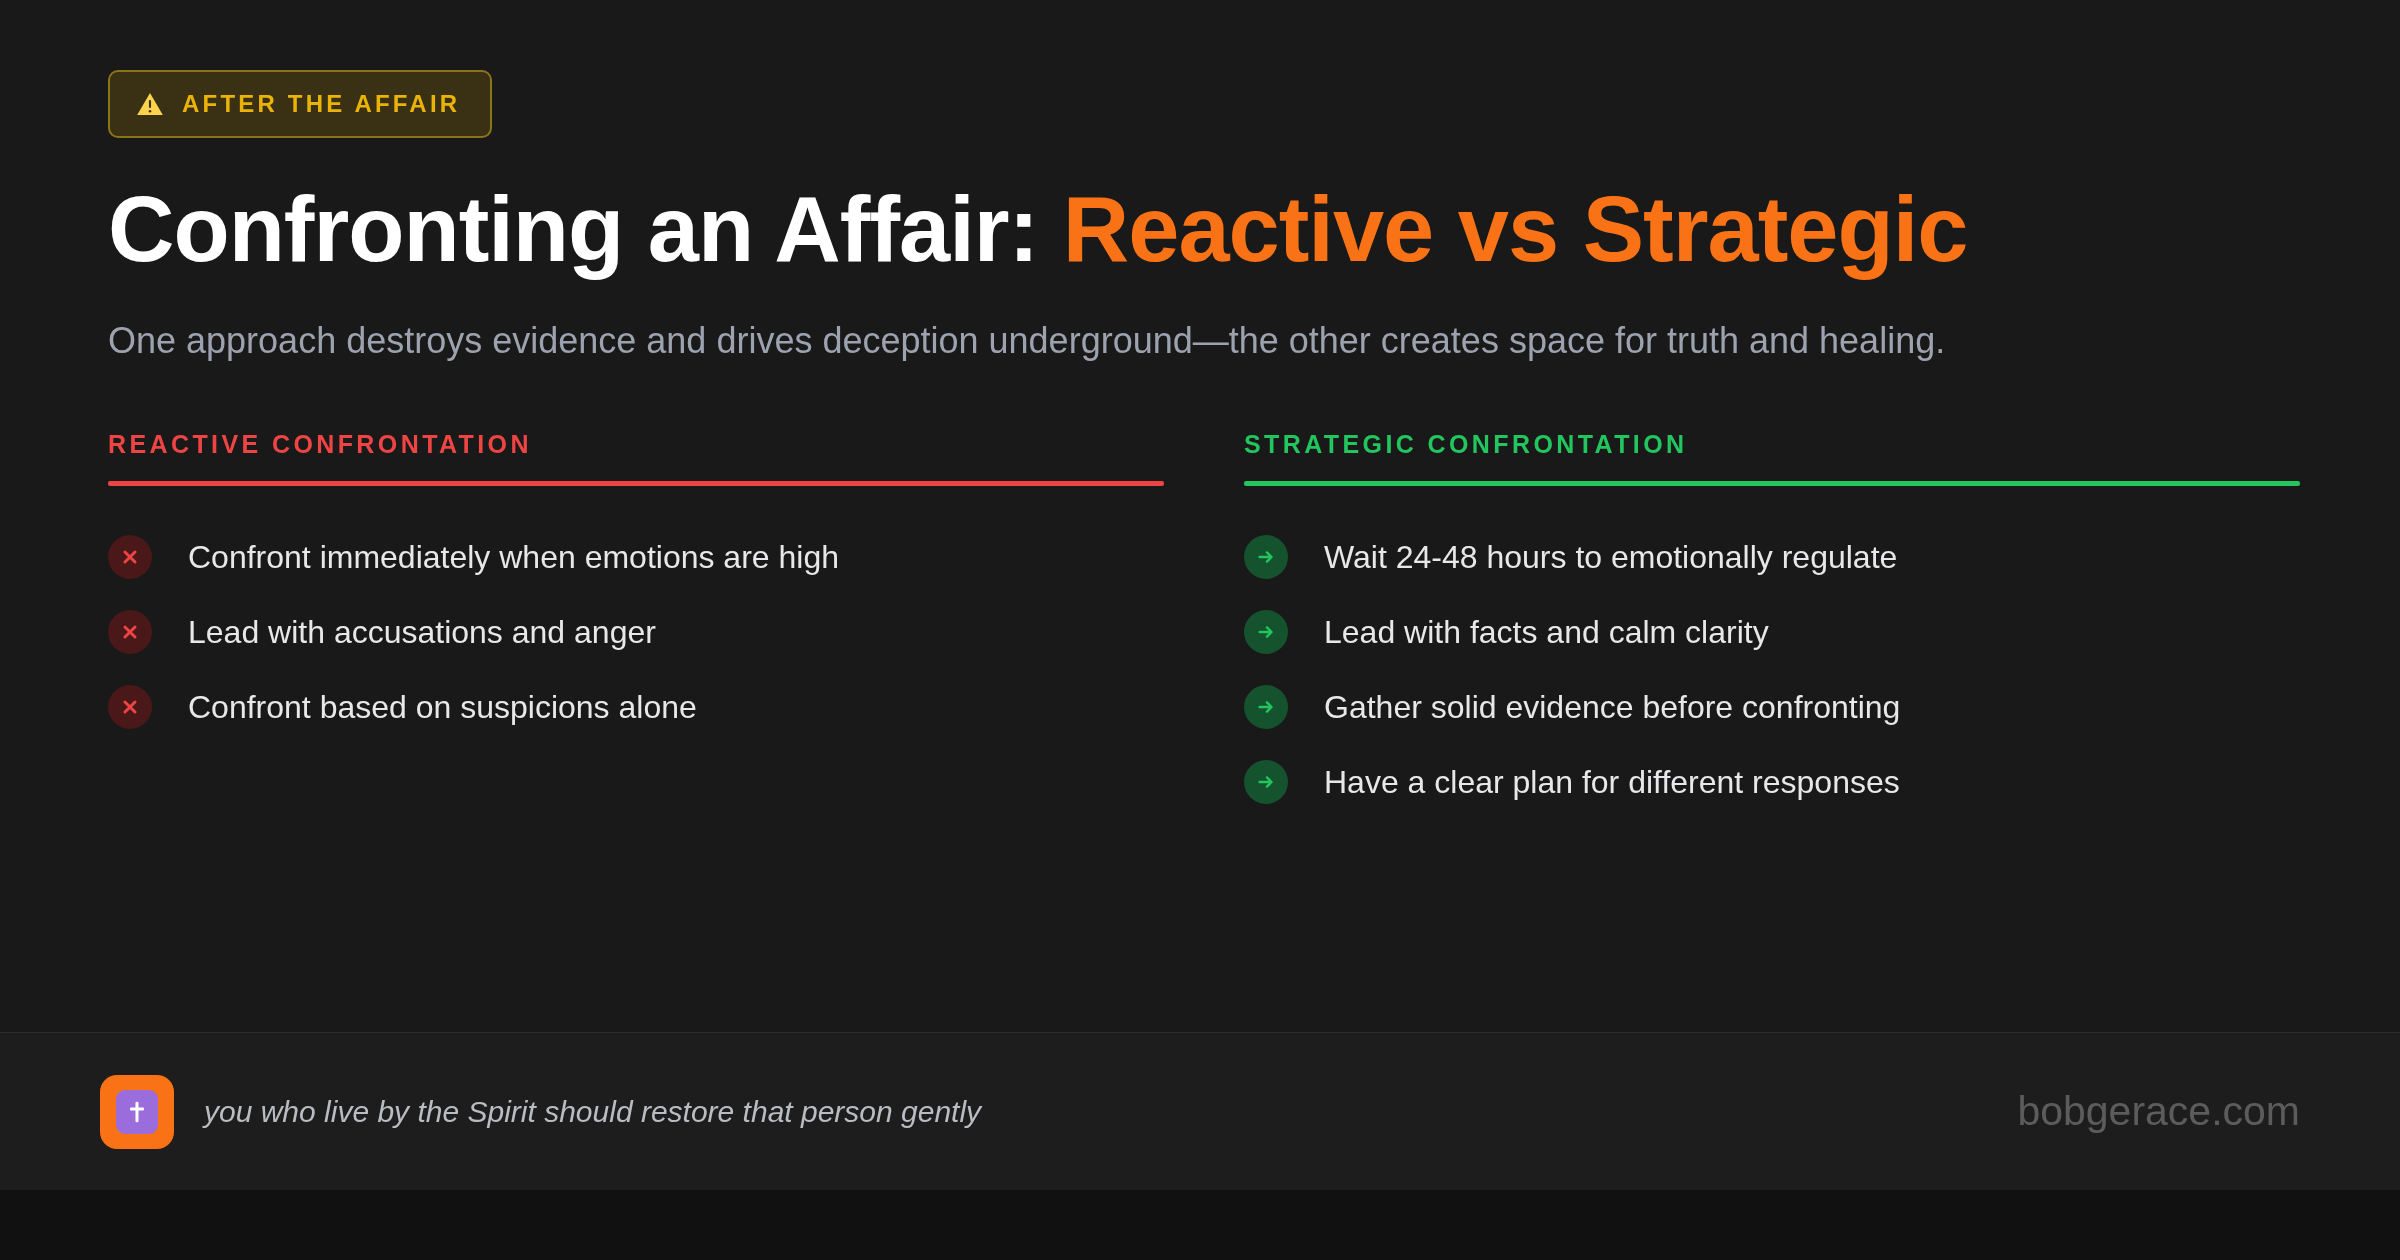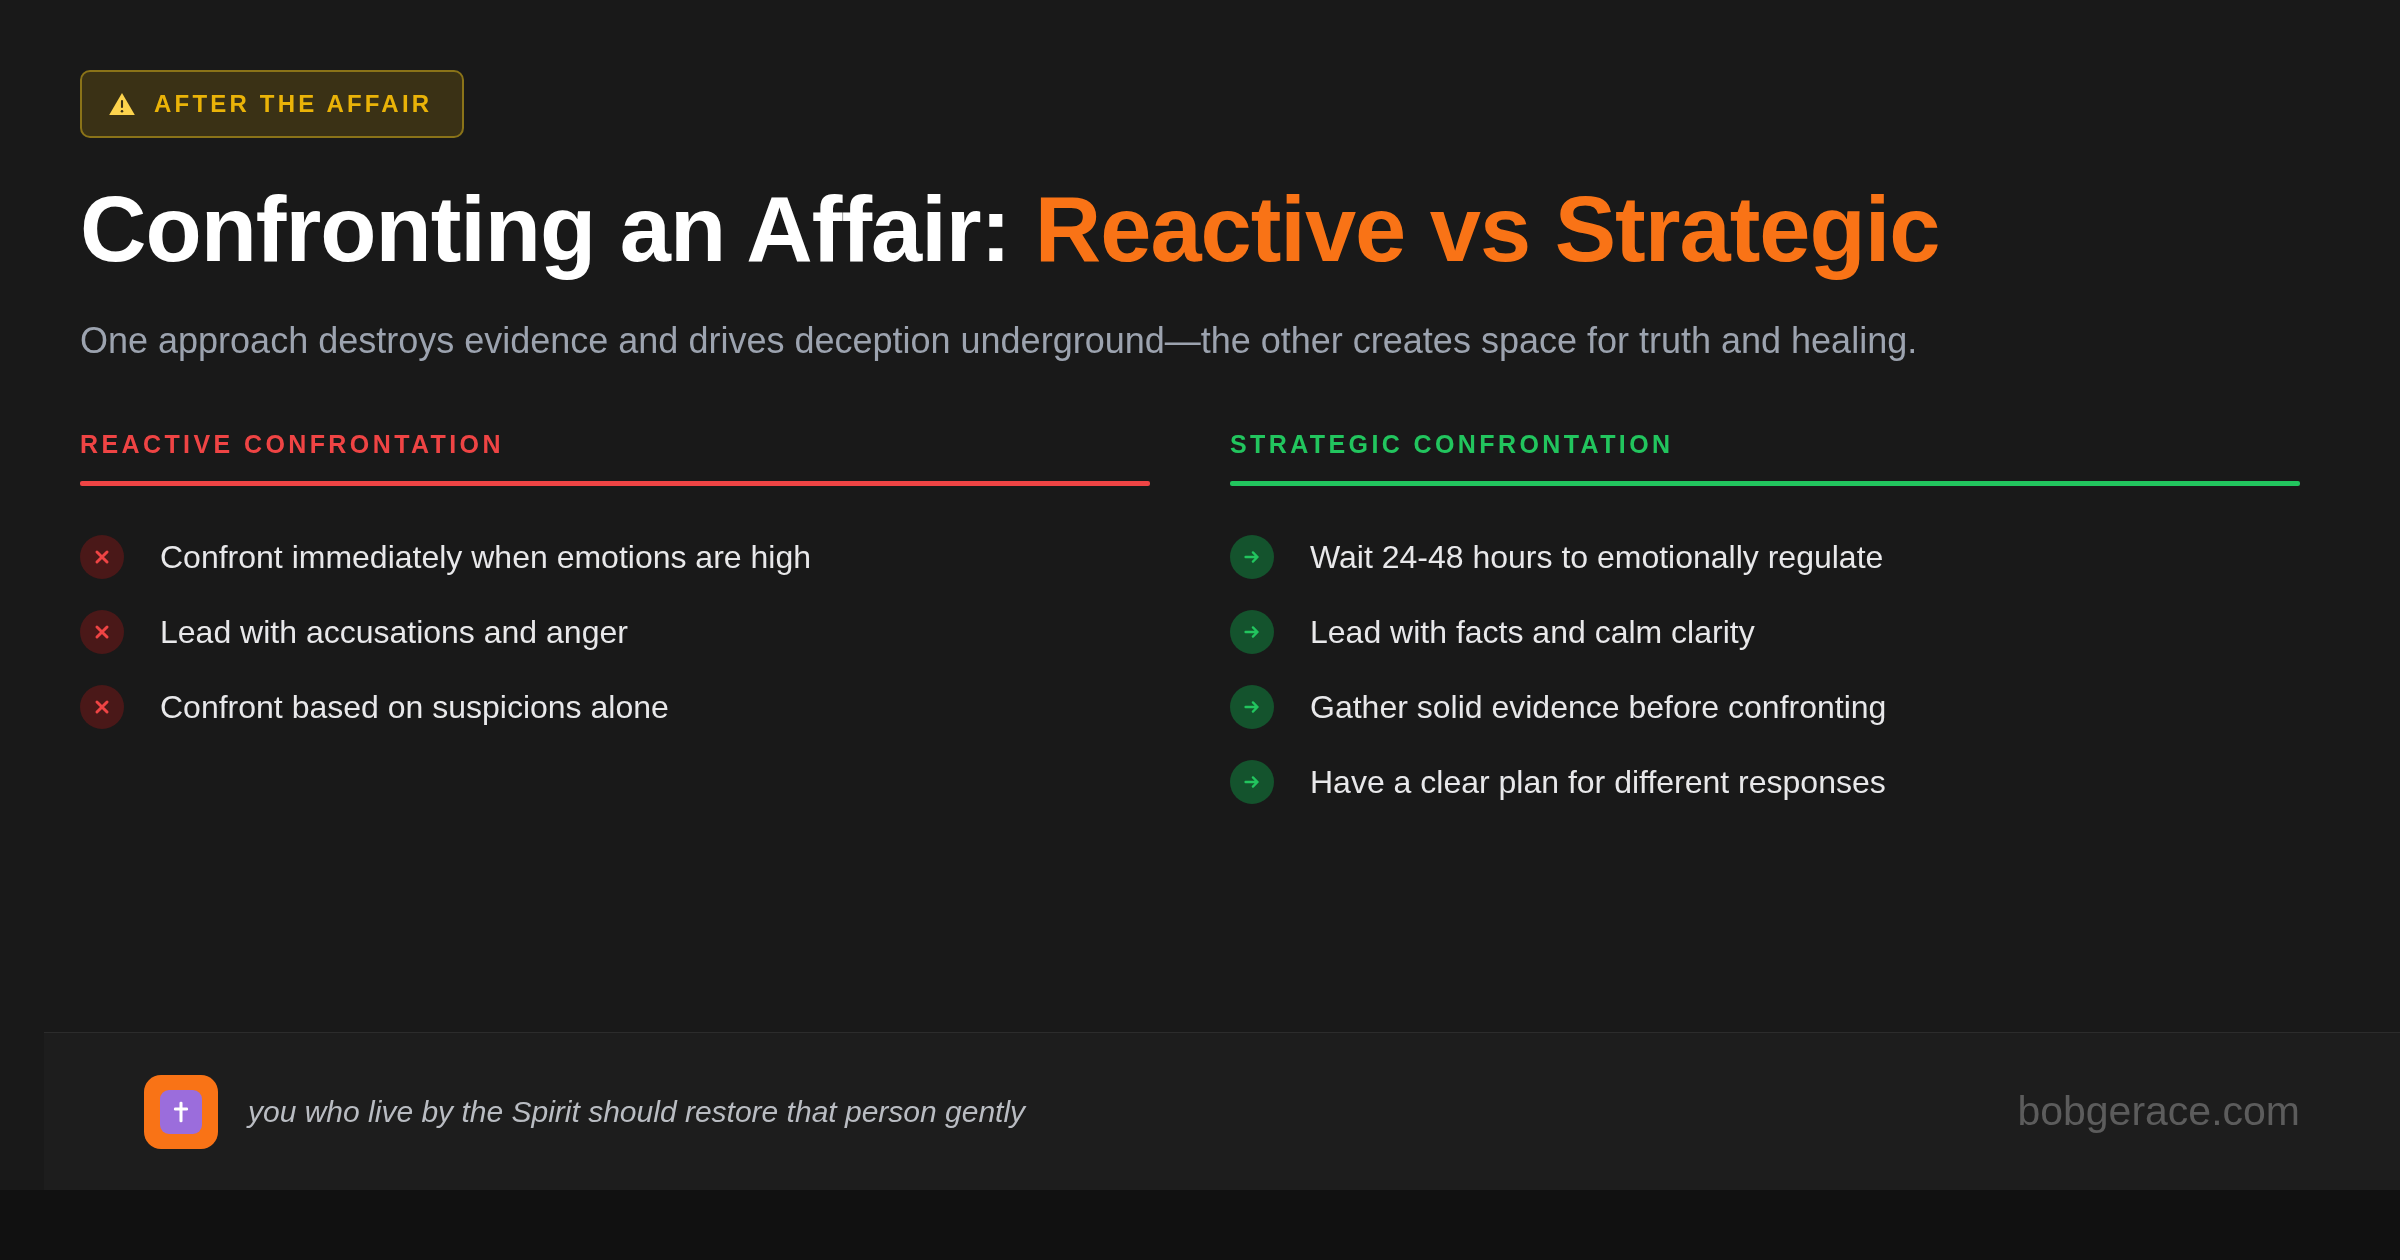--- a/index.html
+++ b/index.html
@@ -17,20 +17,21 @@
     background:#191919;
     display:flex; flex-direction:column;
   }
 
   
   .body-area {
     flex:0 0 auto;
     height:1032px;
     padding:70px 100px 0 80px;
     position:relative;
+    margin-left:28px;
   }
 
   
   .badge {
     display:inline-flex;
     align-items:center;
     gap:18px;
     background:#3a3115;
     border:2px solid #8a7318;
     border-radius:10px;
@@ -113,21 +114,20 @@
   .footer {
     position:absolute;
     left:0; right:0;
     top:1032px;
     height:158px;
     background:#1d1d1d;
     border-top:1px solid #2c2c2c;
     display:flex;
     align-items:center;
     padding:0 100px;
-    margin-left:44px;
   }
   .footer-icon {
     flex:0 0 auto;
     width:74px; height:74px;
     border-radius:17px;
     background:#f97316;
     display:flex; align-items:center; justify-content:center;
     margin-right:30px;
   }
   .footer-icon-inner {

